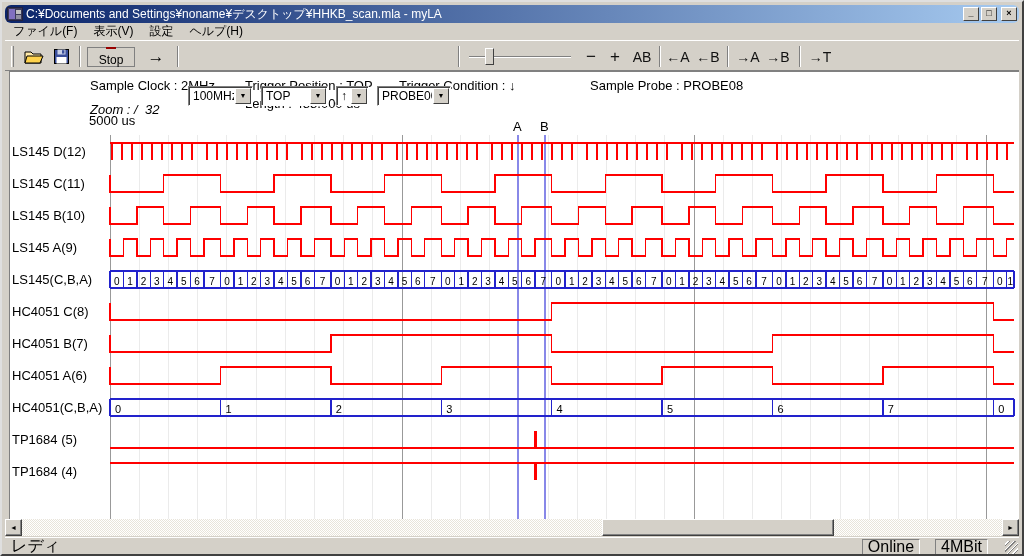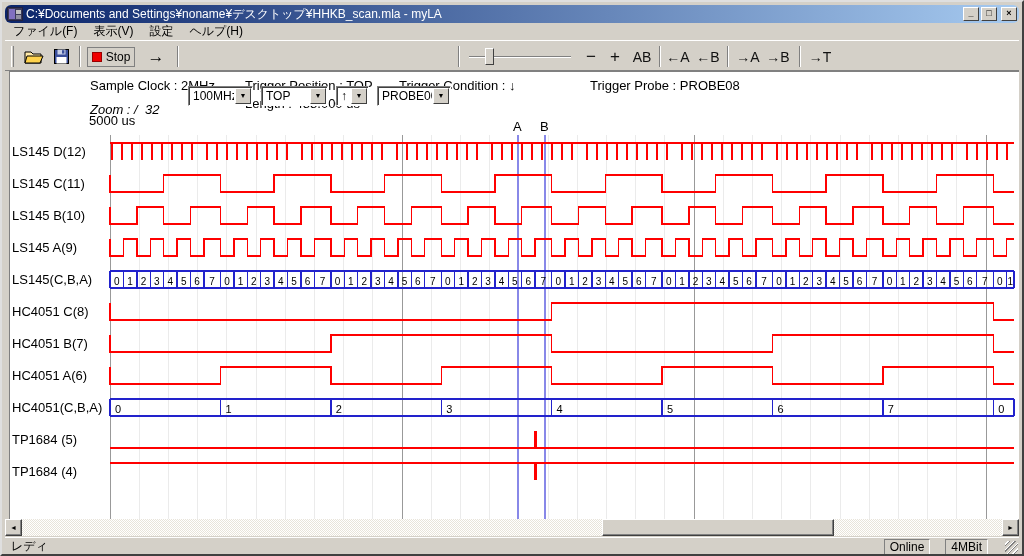--- a/index.html
+++ b/index.html
@@ -37,21 +37,21 @@
   .toolbar {
     position:absolute; left:3px; top:38px; right:3px; height:31px;
     border-top:1px solid #fff; border-bottom:1px solid #808080;
     background:#d4d0c8;
   }
   .toolbar > * { position:absolute; }
   .grip { left:6px; top:5px; width:3px; height:21px; border-left:1px solid #fff; border-right:1px solid #808080; }
   .tsep { top:5px; width:2px; height:21px; border-left:1px solid #808080; border-right:1px solid #fff; }
   .tbtn { top:4px; height:23px; display:flex; align-items:center; justify-content:center; color:#000; }
   .stop-btn { left:82px; top:6px; width:48px; height:20px; border:1px solid #808080; background:#d4d0c8;
-              display:flex; align-items:center; justify-content:center; font-size:12px; gap:4px; }
+              display:flex; align-items:center; justify-content:center; font-size:12px; gap:4px;flex-direction:column; }
   .stop-square { width:10px; height:10px; background:#f00000; border:1px solid #900; }
   .run-btn { left:136px; width:30px; font-size:17px; font-weight:bold; }
   .combo { top:45px; height:20px; position:absolute; background:#fff; border:1px solid; border-color:#808080 #fff #fff #808080;
            box-shadow:inset 1px 1px 0 #404040; display:flex; align-items:center; font-size:12px; }
   .combo .val { flex:1; padding-left:4px; white-space:nowrap; overflow:hidden; }
   .combo .drop { width:16px; height:16px; margin:1px; background:#d4d0c8; border:1px solid; border-color:#fff #404040 #404040 #fff;
                  font-size:7px; line-height:14px; text-align:center; color:#000; }
   .slider-track { left:464px; top:15px; width:102px; height:2px; border-top:1px solid #808080; border-bottom:1px solid #fff; }
   .slider-thumb { left:480px; top:7px; width:9px; height:17px; background:#d4d0c8; border:1px solid; border-color:#fff #404040 #404040 #fff; }
   .flatbtn { top:4px; height:23px; display:flex; align-items:center; justify-content:center; font-size:14px; color:#111; }
@@ -76,42 +76,42 @@
     border:1px solid; border-color:#fff #404040 #404040 #fff; box-shadow:inset -1px -1px 0 #808080;
     font-size:7px; line-height:15px; text-align:center; color:#000;
   }
   .sthumb {
     position:absolute; left:597px; top:0; width:232px; height:17px; background:#d4d0c8;
     border:1px solid; border-color:#fff #404040 #404040 #fff; box-shadow:inset -1px -1px 0 #808080;
   }
   
   .statusbar {
     position:absolute; left:3px; right:3px; top:535px; height:18px;
-    display:flex; align-items:center; font-size:12px; color:#000;
+    display:flex; align-items:center; font-size:16px; color:#000;
     border-top:1px solid #fff;
   }
   .status-text { flex:1; padding-left:6px; }
   .spanel { height:16px; padding:0 5px; margin-right:15px; border:1px solid; border-color:#808080 #fff #fff #808080;
             display:flex; align-items:center; }
   .grip-corner {
     width:13px; height:13px; margin:2px 1px 0 2px;
     background:repeating-linear-gradient(135deg,#d4d0c8 0 2px,#fff 2px 3px,#808080 3px 4px);
   }
 </style>
 </head>
 <body>
 
 <div class="window">
 
   <div class="client"></div>
 
   <div class="info" style="left:88px;top:76px;">Sample Clock : 2MHz</div>
   <div class="info" style="left:243px;top:76px;">Trigger Position : TOP</div>
   <div class="info" style="left:397px;top:76px;">Trigger Condition : ↓</div>
-  <div class="info" style="left:588px;top:76px;">Trigger Probe : PROBE08</div>
+  <div class="info" style="left:588px;top:76px;">Sample Probe : PROBE08</div>
   <div class="info" style="left:88px;top:100px;font-style:italic;">Zoom : /  32</div>
   <div class="info" style="left:243px;top:94px;">Length : 488.000 us</div>
 
   <svg id="wave-svg" class="wave-layer" viewBox="0 0 1024 556">
       <line x1="108" y1="133" x2="108" y2="517" stroke="#999999" stroke-width="1" shape-rendering="crispEdges"></line>
       <line x1="137.2" y1="133" x2="137.2" y2="517" stroke="#ebebeb" stroke-width="1" shape-rendering="crispEdges"></line>
       <line x1="166.39999999999998" y1="133" x2="166.39999999999998" y2="517" stroke="#ebebeb" stroke-width="1" shape-rendering="crispEdges"></line>
       <line x1="195.59999999999997" y1="133" x2="195.59999999999997" y2="517" stroke="#ebebeb" stroke-width="1" shape-rendering="crispEdges"></line>
       <line x1="224.79999999999995" y1="133" x2="224.79999999999995" y2="517" stroke="#ebebeb" stroke-width="1" shape-rendering="crispEdges"></line>
       <line x1="253.99999999999994" y1="133" x2="253.99999999999994" y2="517" stroke="#ebebeb" stroke-width="1" shape-rendering="crispEdges"></line>

